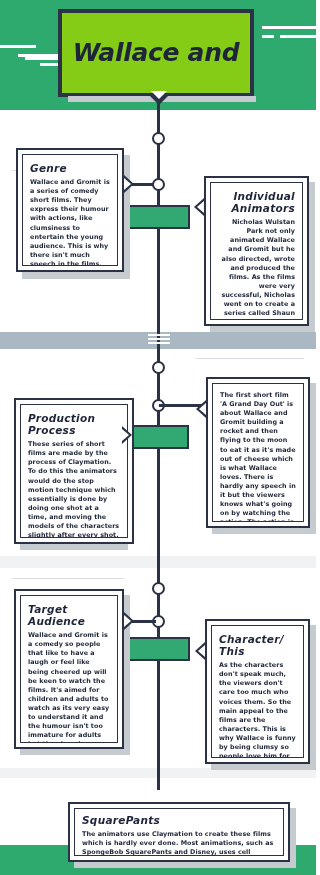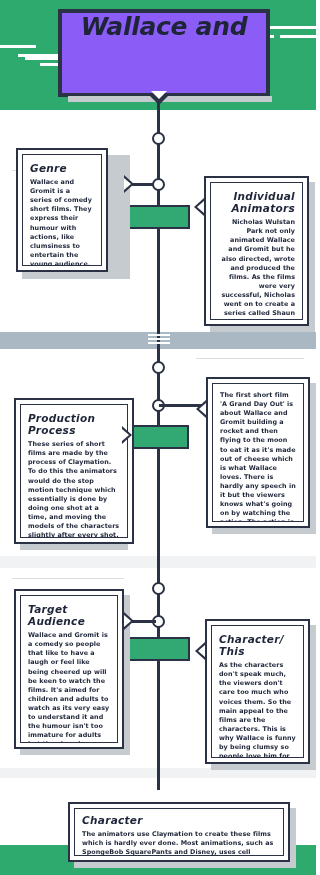--- a/index.html
+++ b/index.html
@@ -165,25 +165,26 @@
     width: 0; height: 0;
     border-top: 6px solid transparent;
     border-bottom: 6px solid transparent;
     border-left: 7px solid #ffffff;
   }
 
   
   #title-card {
     position: absolute;
     left: 58px; top: 9px;
-    width: 212px; height: 88px;
-    background: #8b5cf6;
+    width: 196px; height: 88px;
+    background: #84cc16;
     border: 4px solid #2b3245;
     z-index: 8;
     display: flex;
+    align-items: center;
     justify-content: center;
   }
   #title-card .tshadow {
     position: absolute;
     left: 6px; right: -6px; bottom: -9px;
     height: 6px;
     background: #c6cbd0;
     z-index: -1;
   }
   #title-text {
@@ -281,21 +282,21 @@
 
   <div class="node" style="top:582px;"></div>
   <div class="node" style="top:615px;"></div>
   <div class="stub" style="left:120px; top:620px; width:36px;"></div>
 
   <div class="gblock" style="left:128px; top:637px; width:62px;">
     <div class="gshadow"></div>
   </div>
 
   <div class="cshadow" style="left:22px; top:155px; width:108px; height:124px;"></div>
-  <div class="card" style="left:16px; top:148px; width:92px; height:124px;text-decoration:underline;">
+  <div class="card" style="left:16px; top:148px; width:108px; height:124px;text-decoration:underline;">
     <div class="inner">
       <h3>Genre</h3>
       <p>Wallace and Gromit is a series of comedy short films. They express their humour with actions, like clumsiness to entertain the young audience. This is why there isn't much speech in the films, particularly the old ones, as they want the actions to be the main appeal.</p>
     </div>
   </div>
   <div class="notch notch-right" style="left:124px; top:175px;"></div>
 
   <div class="cshadow" style="left:210px; top:182px; width:105px; height:150px;"></div>
   <div class="card" style="left:204px; top:176px; width:105px; height:150px;text-align:right;">
     <div class="inner">
@@ -336,18 +337,18 @@
     <div class="inner">
       <h3>Character/ This</h3>
       <p>As the characters don't speak much, the viewers don't care too much who voices them. So the main appeal to the films are the characters. This is why Wallace is funny by being clumsy so people love him for a laugh. Gromit is a dog so never speaks but the viewers connect to him a lot as he cares about his owner Wallace a lot as he's always taking care of him.</p>
     </div>
   </div>
   <div class="notch notch-left" style="left:195px; top:642px;"></div>
 
   <div class="cshadow" style="left:74px; top:808px; width:222px; height:60px;"></div>
   <div class="card" style="left:68px; top:802px; width:222px; height:60px;">
     <div class="inner" style="padding:5px 7px;">
-      <h3>Character</h3>
+      <h3>SquarePants</h3>
       <p>The animators use Claymation to create these films which is hardly ever done. Most animations, such as SpongeBob SquarePants and Disney, uses cell animation and/or CGI which is all done on computers unlike Claymation.</p>
     </div>
   </div>
 
 </div>
 
 </body></html>

